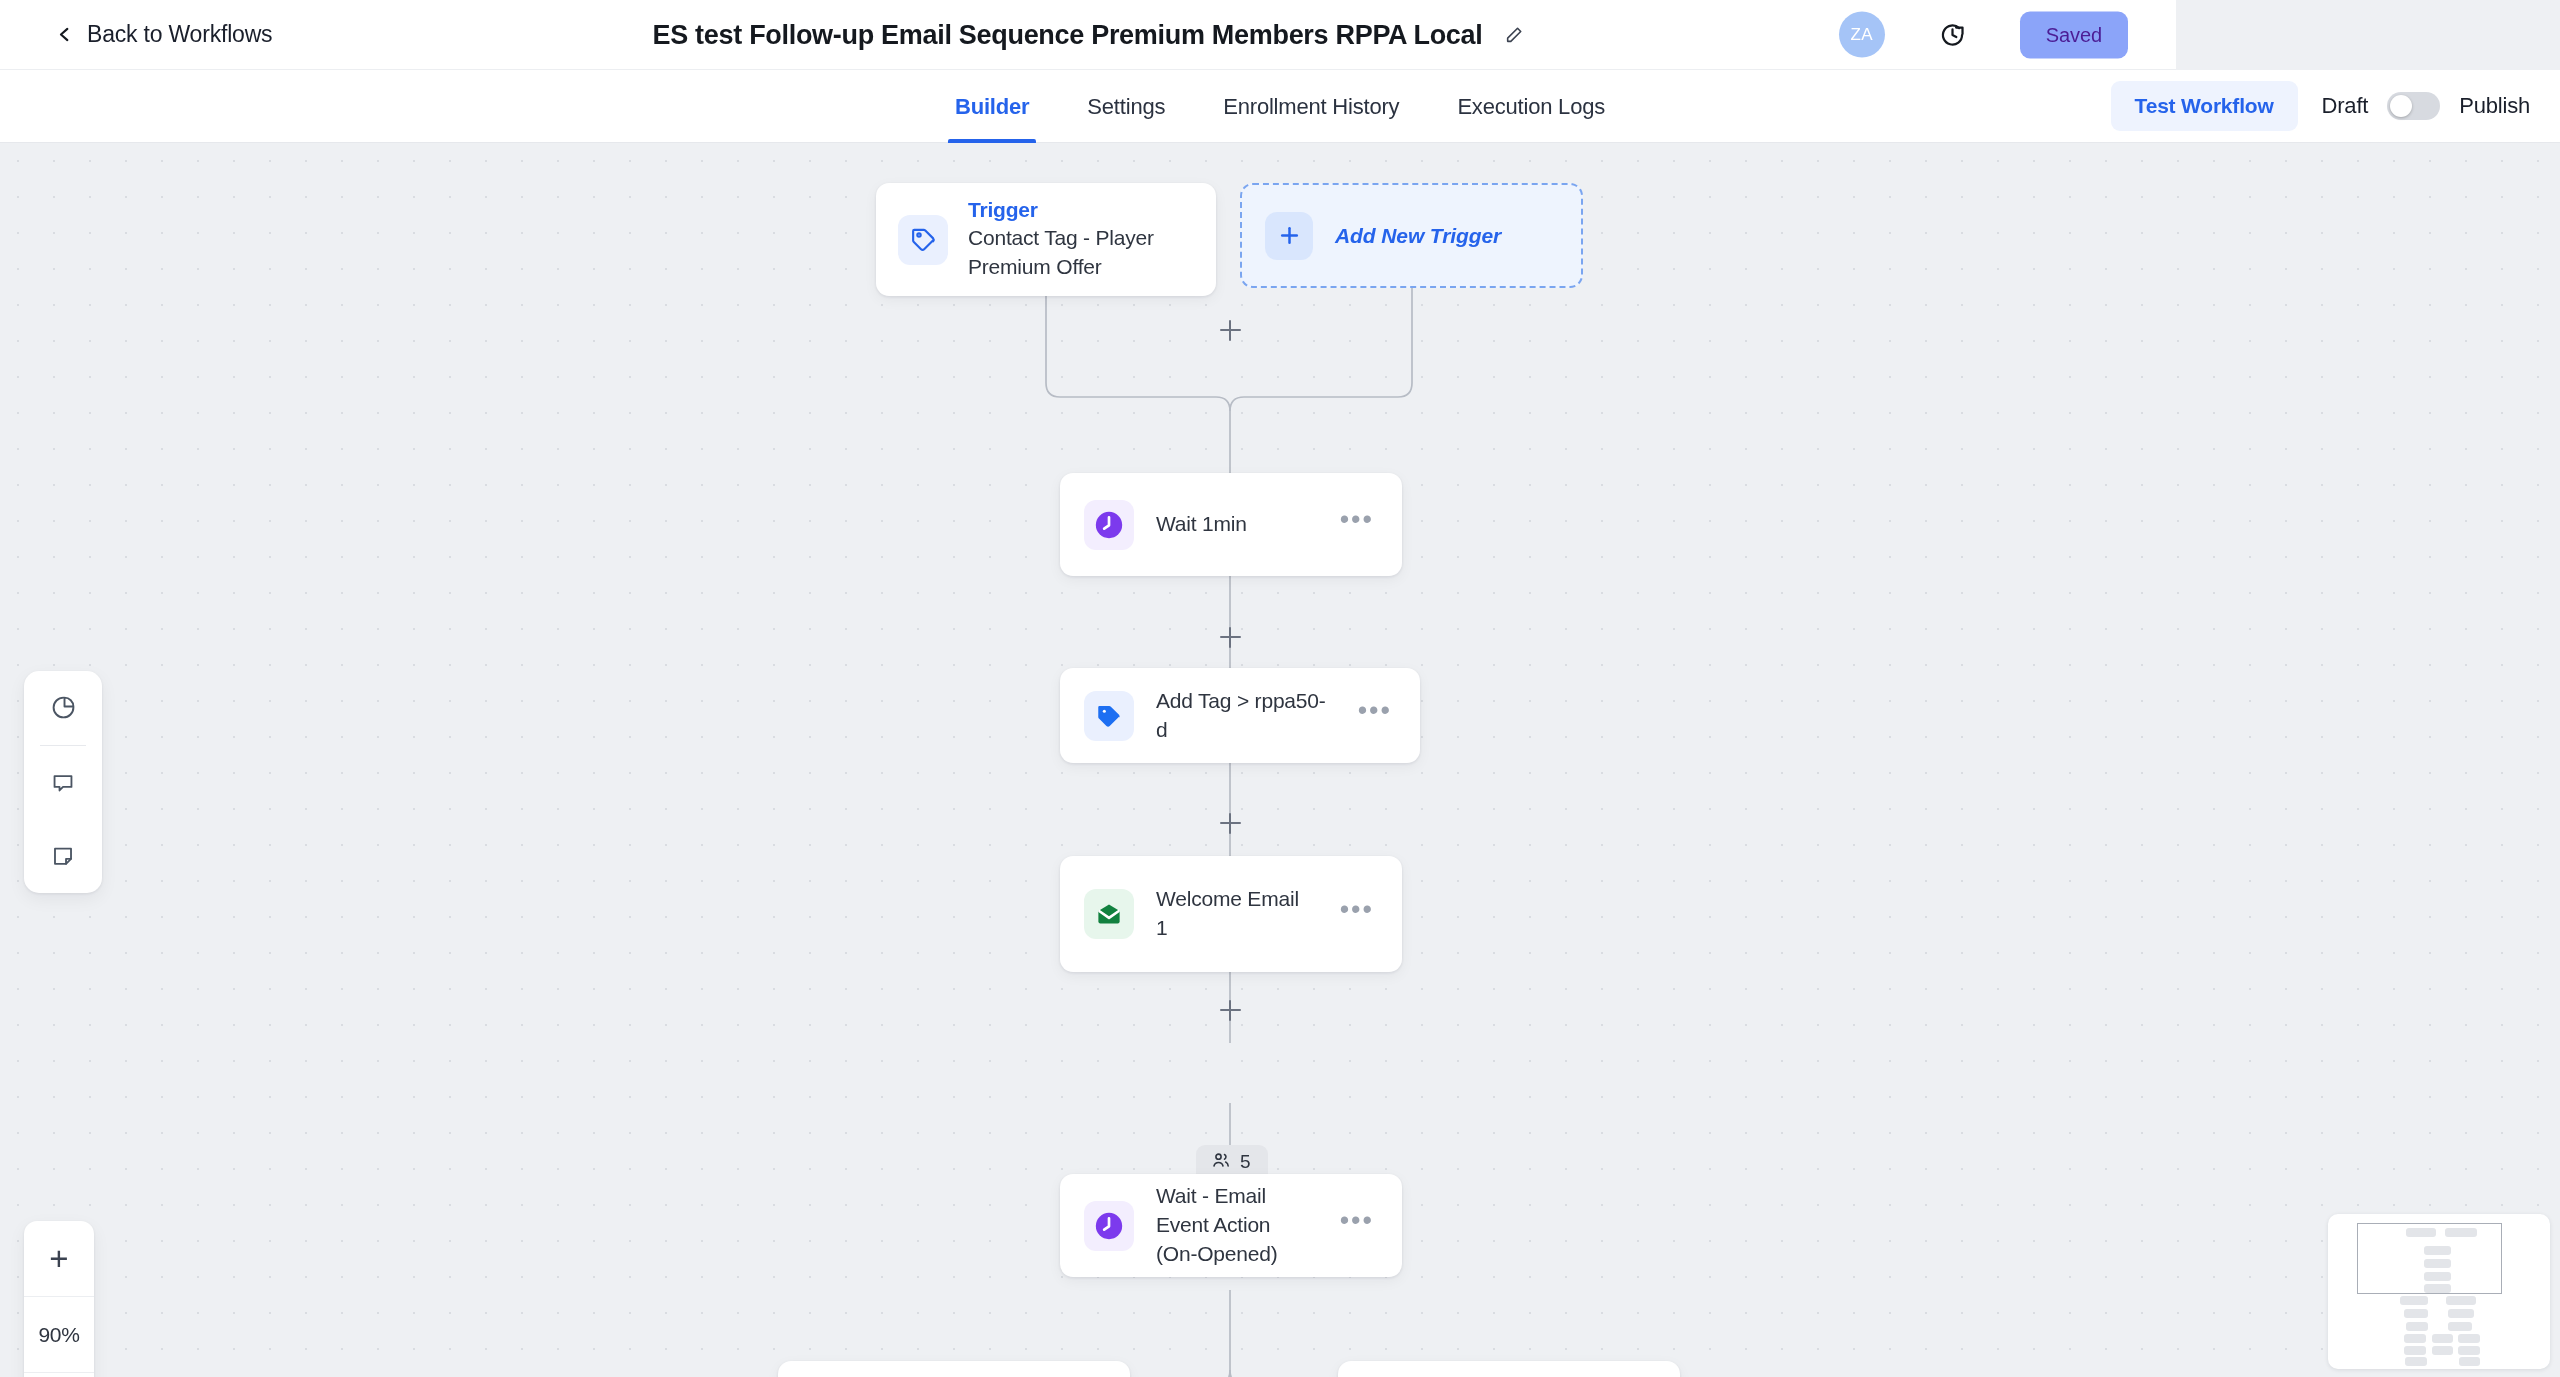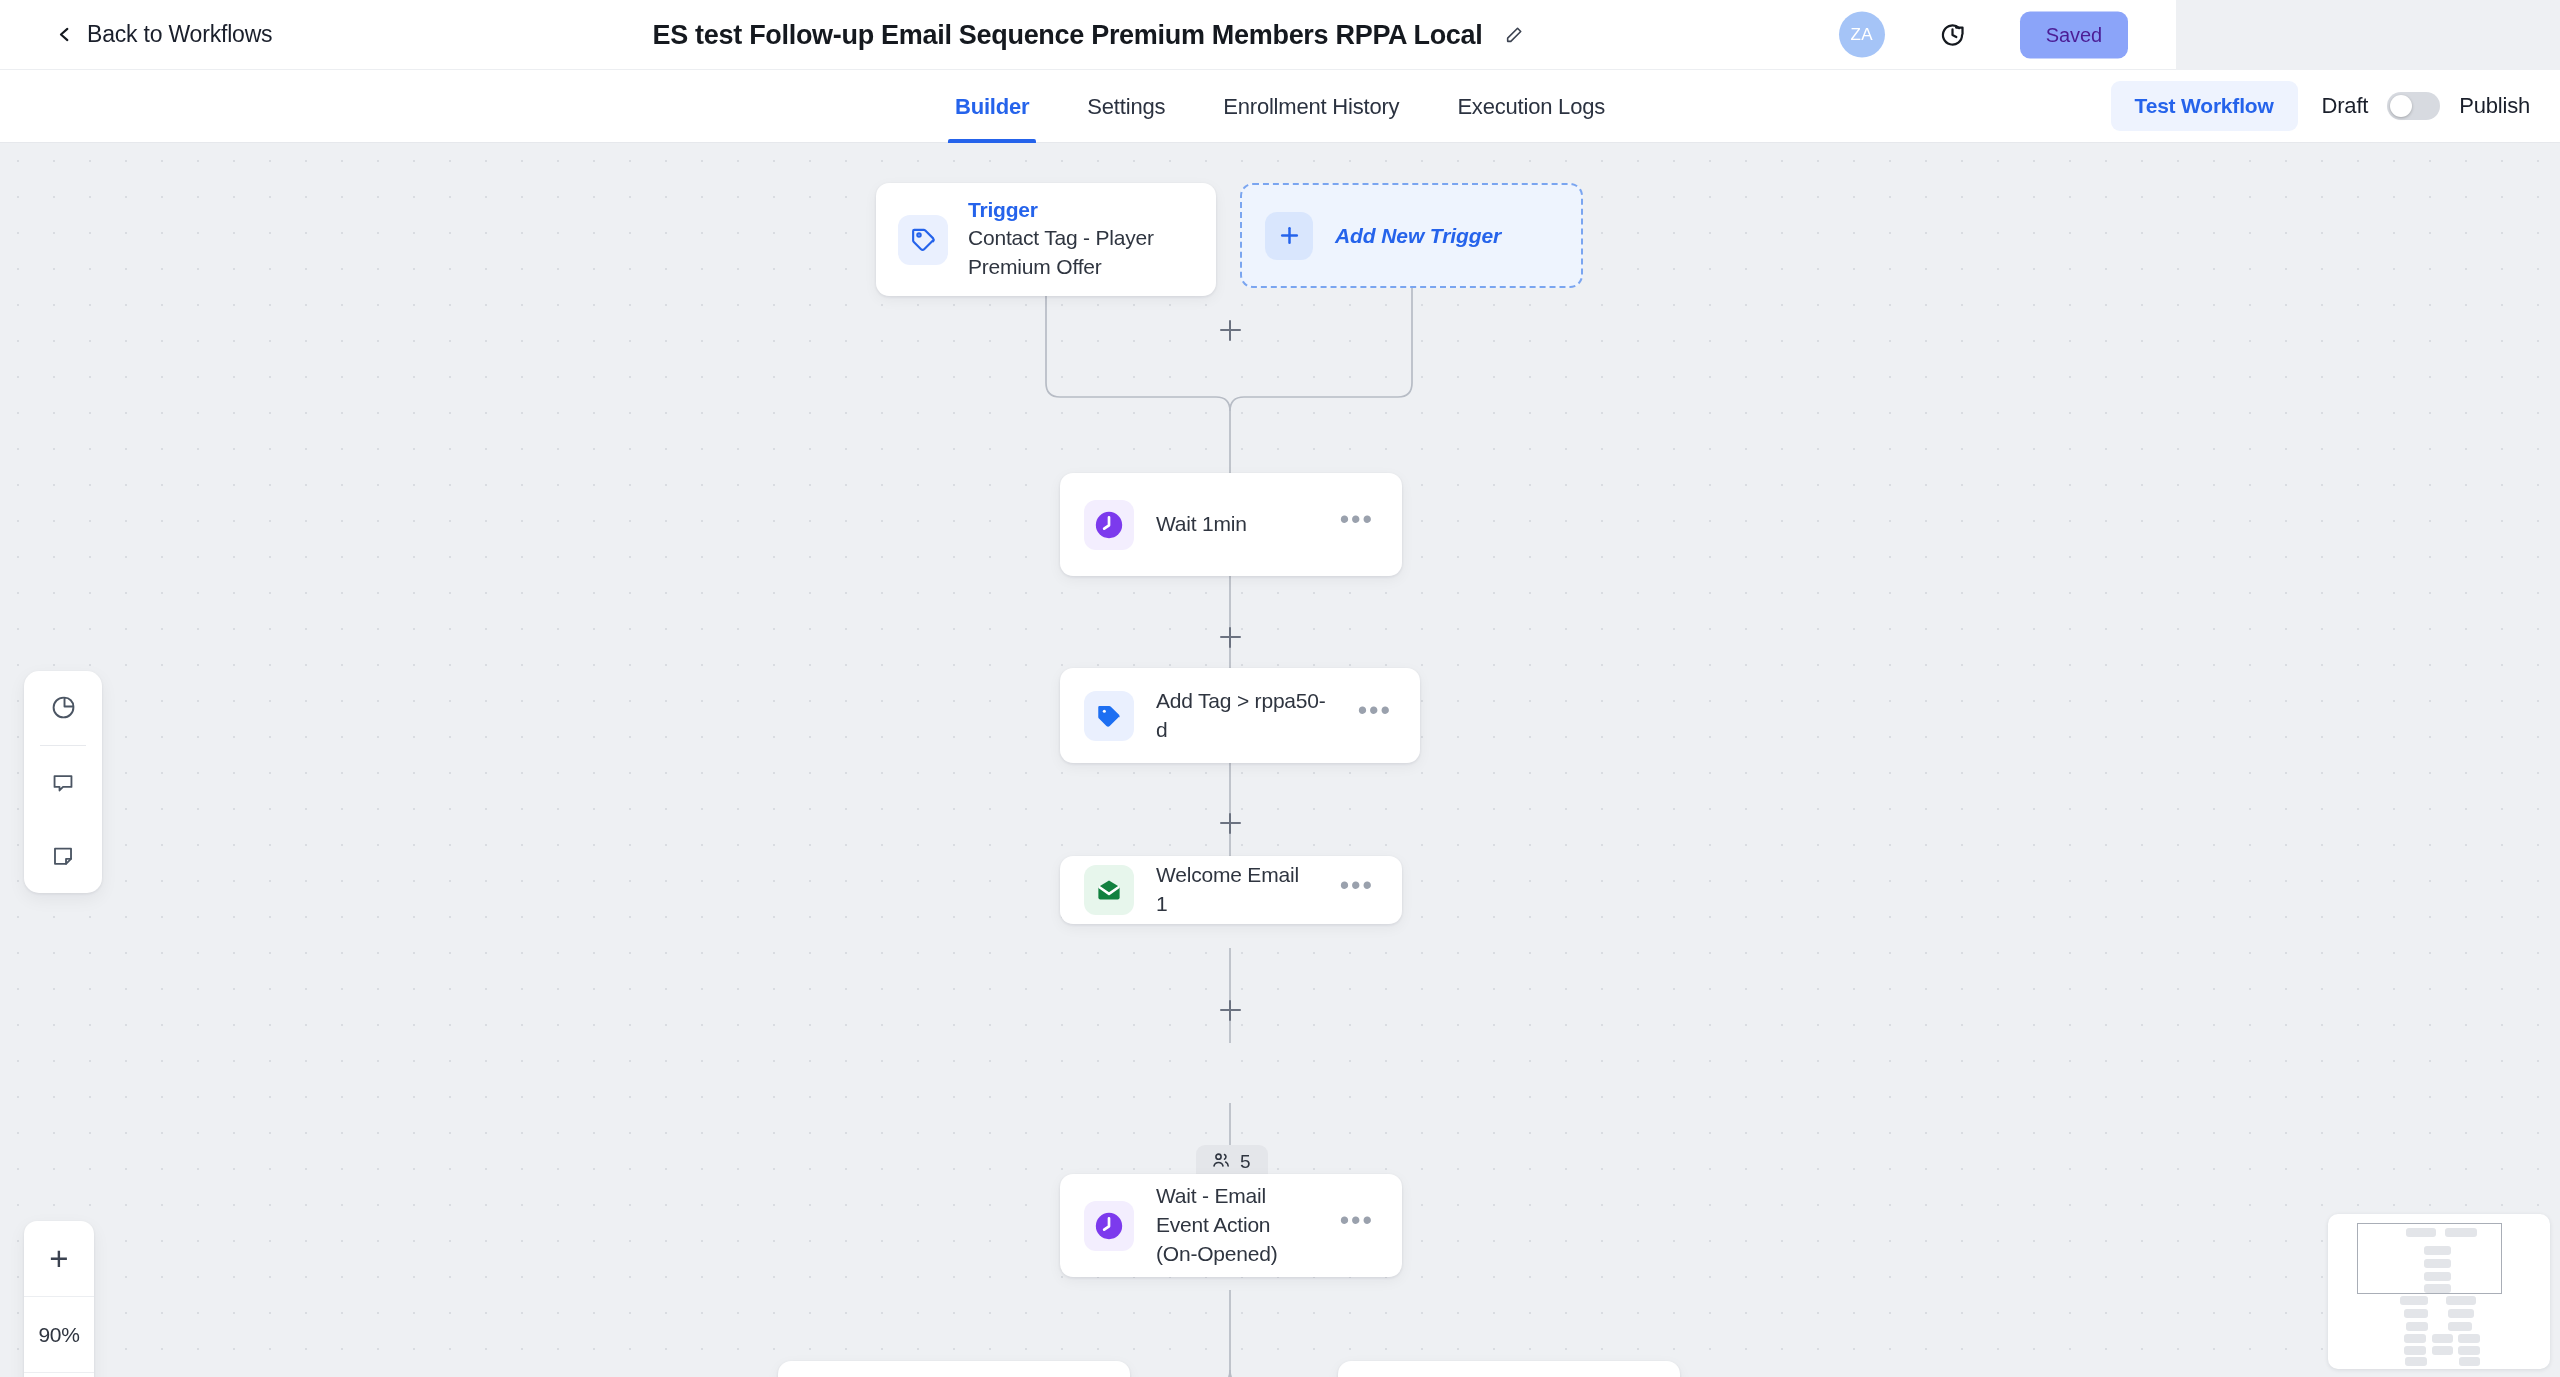--- a/index.html
+++ b/index.html
@@ -329,21 +329,21 @@
           <circle cx="8" cy="8" r="1.3" fill="#ffffff"></circle>
         </svg>
       </div>
       <span class="node-text">Add Tag &gt; rppa50-d</span>
       <span class="dots">•••</span>
     </div>
   </div>
 
   <div class="plus-handle" style="left:1215px; top:665px;"></div>
 
-  <div class="node" style="left:1060px; top:713px; width:342px; height:68px;">
+  <div class="node" style="left:1060px; top:713px; width:342px; height:116px;">
     <div class="node-inner">
       <div class="node-ico" style="background:#e7f6ec">
         <svg width="30" height="30" viewBox="0 0 24 24">
           <path d="M3.5 9.6l8.5-5.3 8.5 5.3v8.3a1.6 1.6 0 0 1-1.6 1.6H5.1a1.6 1.6 0 0 1-1.6-1.6z" fill="#12813f"></path>
           <polyline points="4.4,9.8 12,15.1 19.6,9.8" fill="none" stroke="#ffffff" stroke-width="2.1" stroke-linecap="round" stroke-linejoin="round"></polyline>
         </svg>
       </div>
       <span class="node-text">Welcome Email 1</span>
       <span class="dots">•••</span>
     </div>

